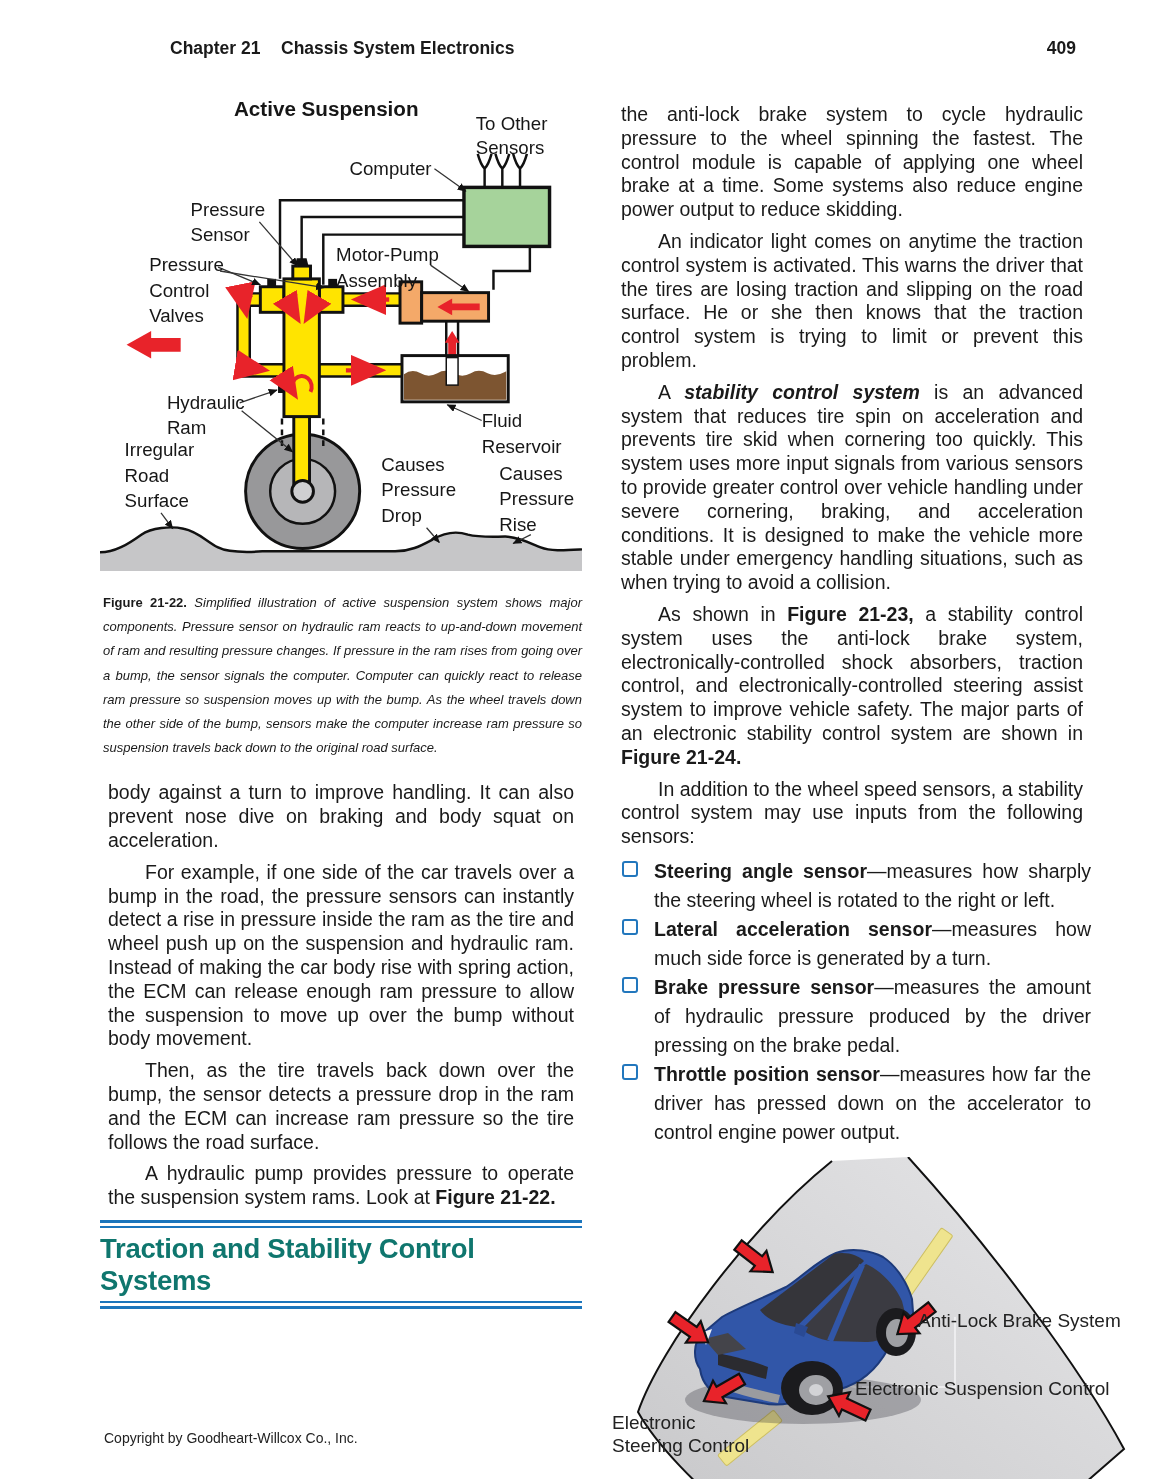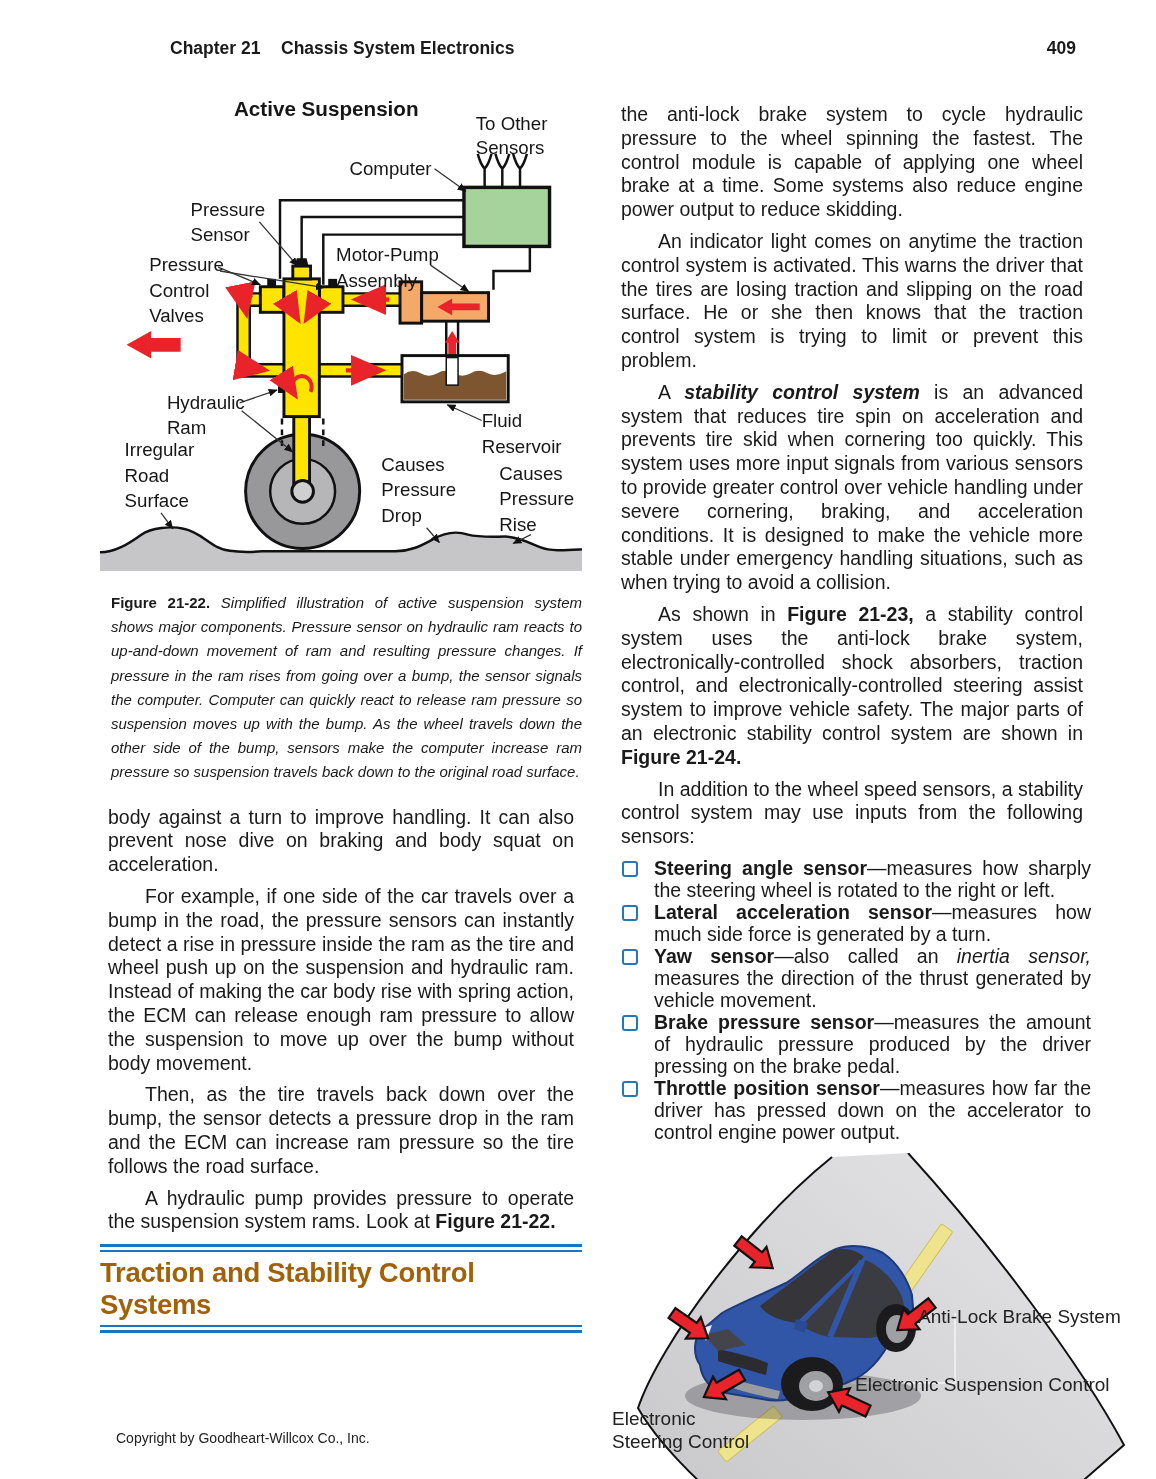--- a/index.html
+++ b/index.html
@@ -11,37 +11,37 @@
   .hdr .sect{position:absolute;left:281px;}
   .hdr .pg{position:absolute;right:80px;}
   
   .colL{position:absolute;left:100px;top:88px;width:482px;}
   .colR{position:absolute;left:613px;top:95px;width:478px;}
   .bp{margin:8px;font-size:19.5px;line-height:23.8px;text-align:justify;}
   .ind{text-indent:37px;}
   .term{font-weight:bold;font-style:italic;}
   .figref{font-weight:bold;}
   
-  .cap{margin:12px 0 0 11px;font-size:15px;line-height:24.2px;font-style:italic;text-align:justify;}
+  .cap{margin:12px 0 0 3px;font-size:13px;line-height:24.2px;font-style:italic;text-align:justify;}
   .cap .cl{font-style:normal;font-weight:bold;}
   
   .headblock{margin-top:10px;}
   .rule{height:3px;border-top:3.5px solid #1b75bc;border-bottom:2px solid #1b75bc;}
   .rule.bot{border-top:2px solid #1b75bc;border-bottom:3.5px solid #1b75bc;}
-  .headblock h1{margin:5px 0 4px 0;font-size:27.5px;letter-spacing:-0.3px;color:#a16207;}
-  
-  .sensor-list{list-style:none;margin:0;padding:0;font-size:19.5px;line-height:22px;}
+  .headblock h1{margin:5px 0 4px 0;font-size:27.5px;letter-spacing:-0.3px;color:#0f766e;}
+  
+  .sensor-list{list-style:none;margin:0;padding:0;font-size:19.5px;line-height:29px;}
   .sensor-list li{position:relative;padding-left:41px;text-align:justify;margin:0;}
   .sq{position:absolute;left:9px;top:4px;width:12px;height:12px;border:2.6px solid #2277bd;border-radius:3px;}
   .sensor-list b{font-weight:bold;}
   .it{font-style:italic;}
   
   .fig23wrap{position:relative;margin:10px 0 0 -13px;width:533px;height:372px;}
   
-  .foot{position:absolute;left:116px;top:1430px;font-size:14px;color:#222;}
+  .foot{position:absolute;left:104px;top:1430px;font-size:14px;color:#222;}
   svg text{font-family:"Liberation Sans",sans-serif;}
 </style>
 </head>
 <body>
 
 <div class="page">
 
   <div class="hdr">
     <span class="chap">Chapter 21</span>
     <span class="sect">Chassis System Electronics</span>
@@ -211,21 +211,20 @@
   <div class="colR">
     <p class="bp"><span>the anti-lock brake system to cycle hydraulic pressure to the wheel spinning the fastest. The control module is capable of applying one wheel brake at a time. Some systems also reduce engine power output to reduce skidding.</span></p>
     <p class="bp ind"><span>An indicator light comes on anytime the traction control system is activated. This warns the driver that the tires are losing traction and slipping on the road surface. He or she then knows that the traction control system is trying to limit or prevent this problem.</span></p>
     <p class="bp ind"><span>A </span><span class="term">stability control system</span><span> is an advanced system that reduces tire spin on acceleration and prevents tire skid when cornering too quickly. This system uses more input signals from various sensors to provide greater control over vehicle handling under severe cornering, braking, and acceleration conditions. It is designed to make the vehicle more stable under emergency handling situations, such as when trying to avoid a collision.</span></p>
     <p class="bp ind"><span>As shown in </span><span class="figref">Figure 21-23,</span><span> a stability control system uses the anti-lock brake system, electronically-controlled shock absorbers, traction control, and electronically-controlled steering assist system to improve vehicle safety. The major parts of an electronic stability control system are shown in </span><span class="figref">Figure 21-24.</span></p>
     <p class="bp ind"><span>In addition to the wheel speed sensors, a stability control system may use inputs from the following sensors:</span></p>
 
     <ul class="sensor-list">
       <li><span class="sq"></span><b>Steering angle sensor</b><span>—measures how sharply the steering wheel is rotated to the right or left.</span></li>
       <li><span class="sq"></span><b>Lateral acceleration sensor</b><span>—measures how much side force is generated by a turn.</span></li>
-      <li><span class="sq"></span><b>Yaw sensor</b><span>—also called an </span><span class="it">inertia sensor,</span><span> measures the direction of the thrust generated by vehicle movement.</span></li>
       <li><span class="sq"></span><b>Brake pressure sensor</b><span>—measures the amount of hydraulic pressure produced by the driver pressing on the brake pedal.</span></li>
       <li><span class="sq"></span><b>Throttle position sensor</b><span>—measures how far the driver has pressed down on the accelerator to control engine power output.</span></li>
     </ul>
 
     <div class="fig23wrap">
       <svg width="533" height="372" viewBox="0 0 533 372">
         <defs>
           <linearGradient id="roadg" x1="1" y1="0" x2="0" y2="1">
             <stop offset="0" stop-color="#e6e6e8"></stop>
             <stop offset="1" stop-color="#c7c7c9"></stop>

